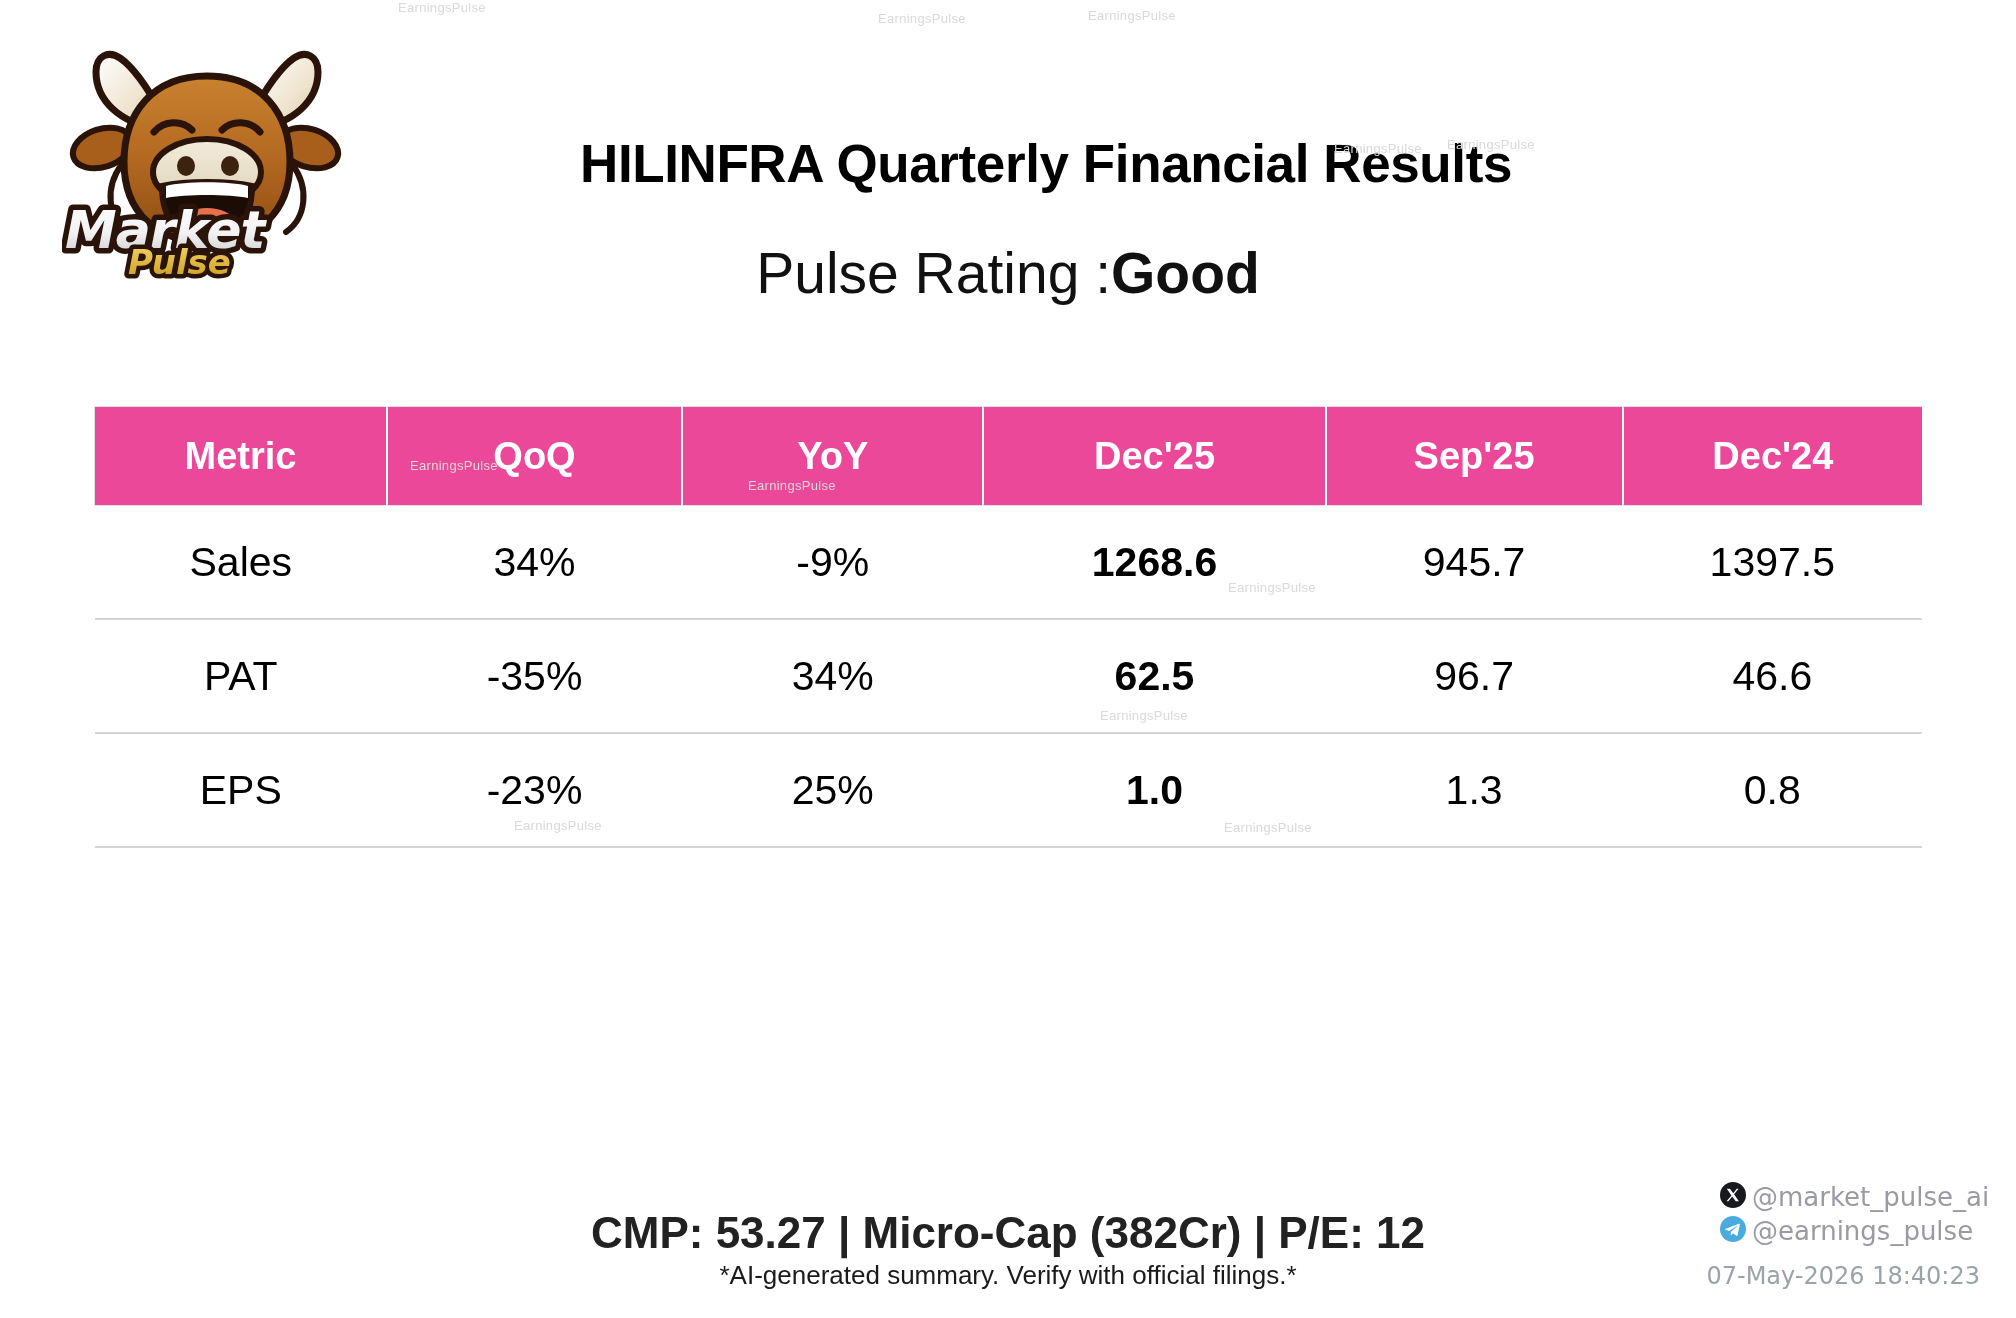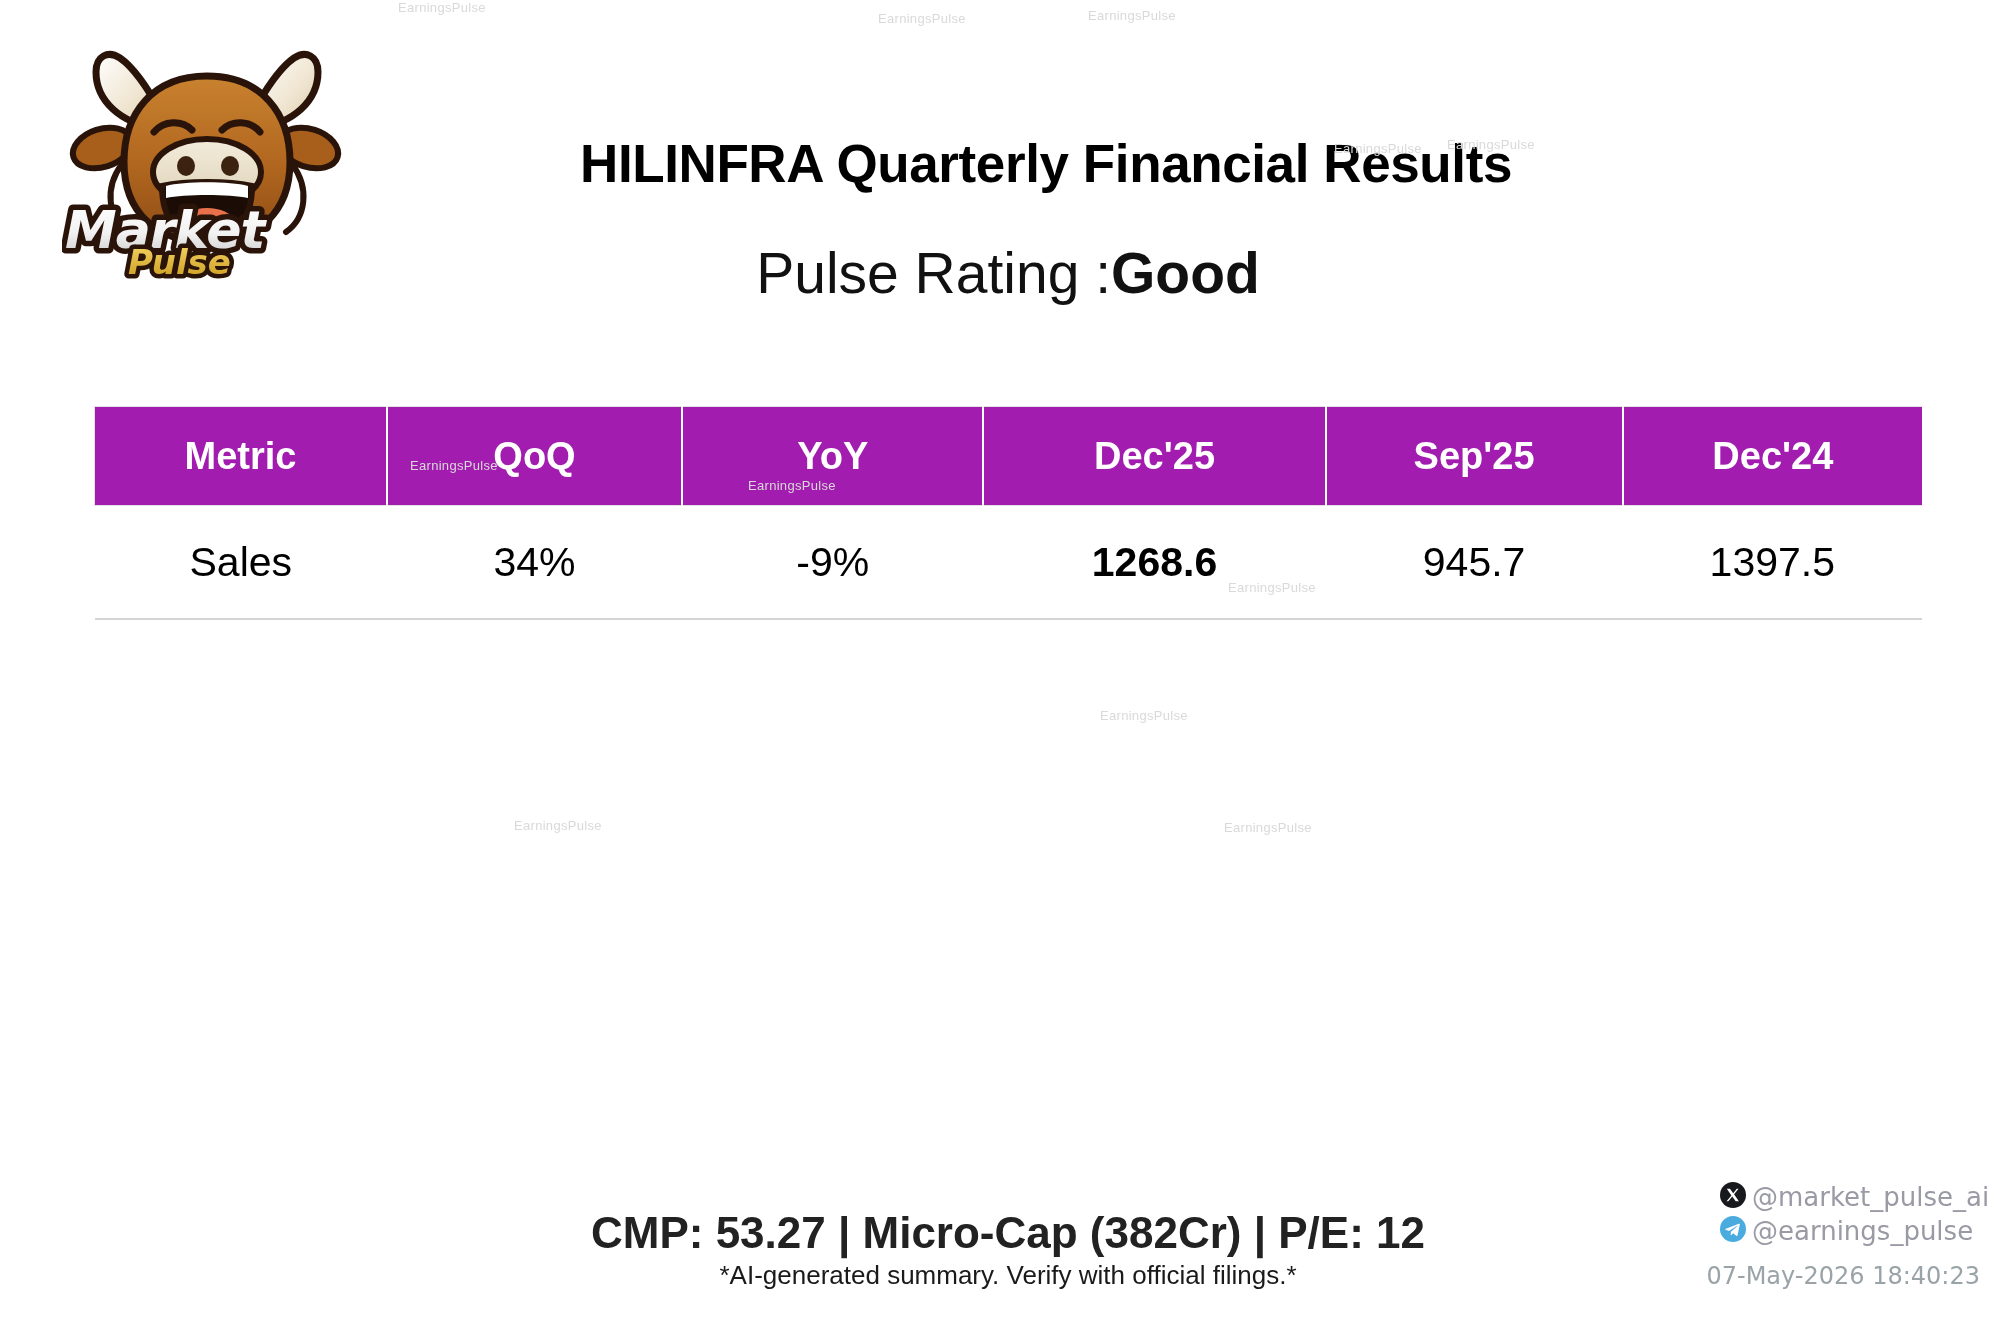--- a/index.html
+++ b/index.html
@@ -74,21 +74,21 @@
     left: 94px;
     top: 406px;
     width: 1828px;
   }
   table.fin {
     width: 100%;
     border-collapse: collapse;
     table-layout: fixed;
   }
   table.fin thead th {
-    background: #a21caf;
+    background: #ec4899;
     color: #ffffff;
     font-size: 38px;
     font-weight: bold;
     font-stretch: condensed;
     height: 96px;
     vertical-align: middle;
     text-align: center;
     border-right: 2px solid #ffffff;
     border-top: 1px solid #e2e2e2;
     border-bottom: 1px solid #e2e2e2;
@@ -274,20 +274,36 @@
     </thead>
     <tbody>
       <tr>
         <td class="metric">Sales</td>
         <td class="pos">34%</td>
         <td class="neg">-9%</td>
         <td class="bold">1268.6</td>
         <td>945.7</td>
         <td>1397.5</td>
       </tr>
+      <tr>
+        <td class="metric">PAT</td>
+        <td class="neg">-35%</td>
+        <td class="pos">34%</td>
+        <td class="bold">62.5</td>
+        <td>96.7</td>
+        <td>46.6</td>
+      </tr>
+      <tr>
+        <td class="metric">EPS</td>
+        <td class="neg">-23%</td>
+        <td class="pos">25%</td>
+        <td class="bold">1.0</td>
+        <td>1.3</td>
+        <td>0.8</td>
+      </tr>
     </tbody>
   </table>
 </div>
 
 <div class="cmp">CMP: 53.27 | Micro-Cap (382Cr) | P/E: 12</div>
 <div class="disclaimer">*AI-generated summary. Verify with official filings.*</div>
 
 <div class="social">
   <div class="social-row">
     <svg class="s-icon" viewBox="0 0 24 24">

